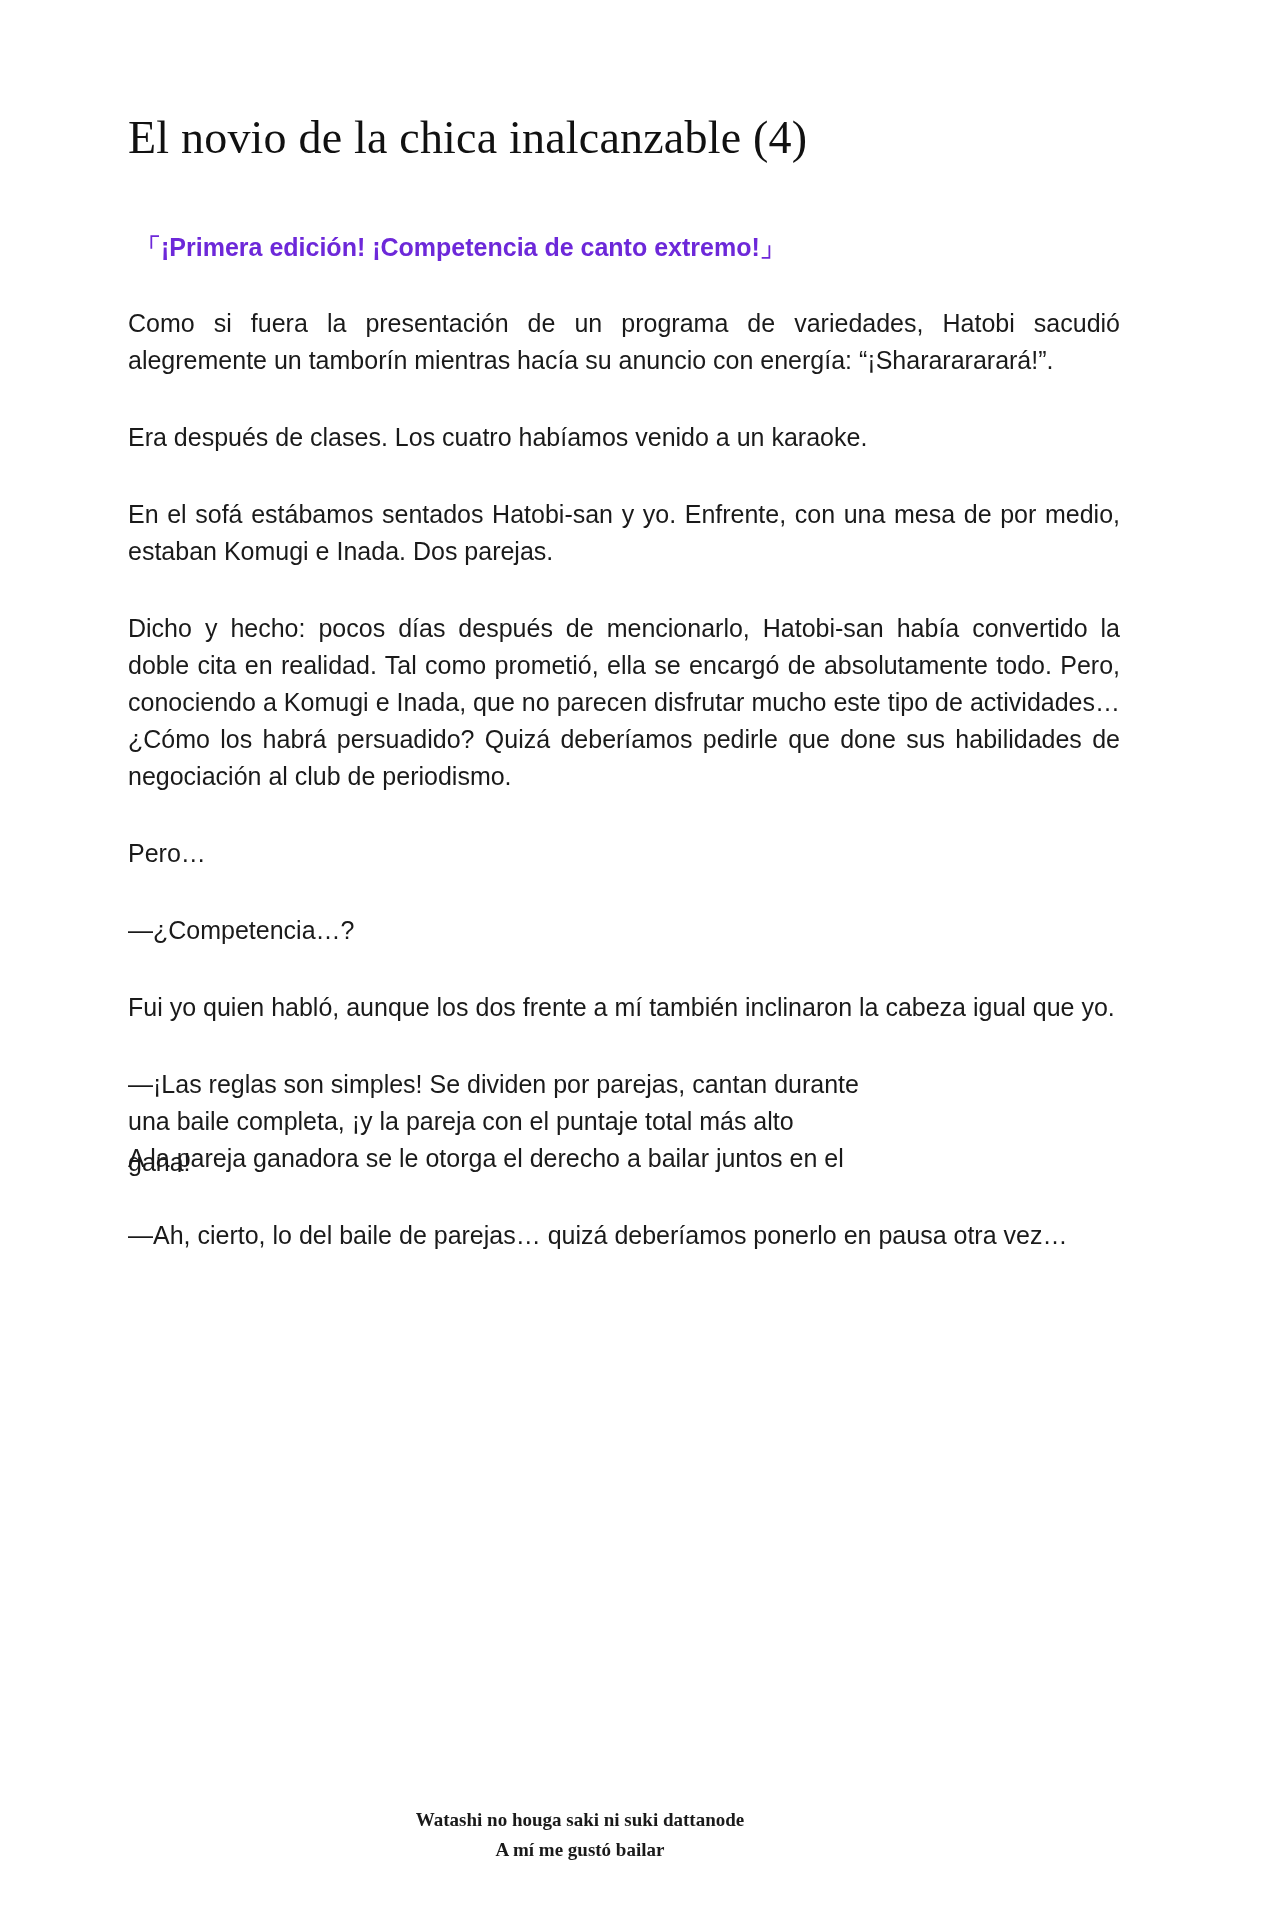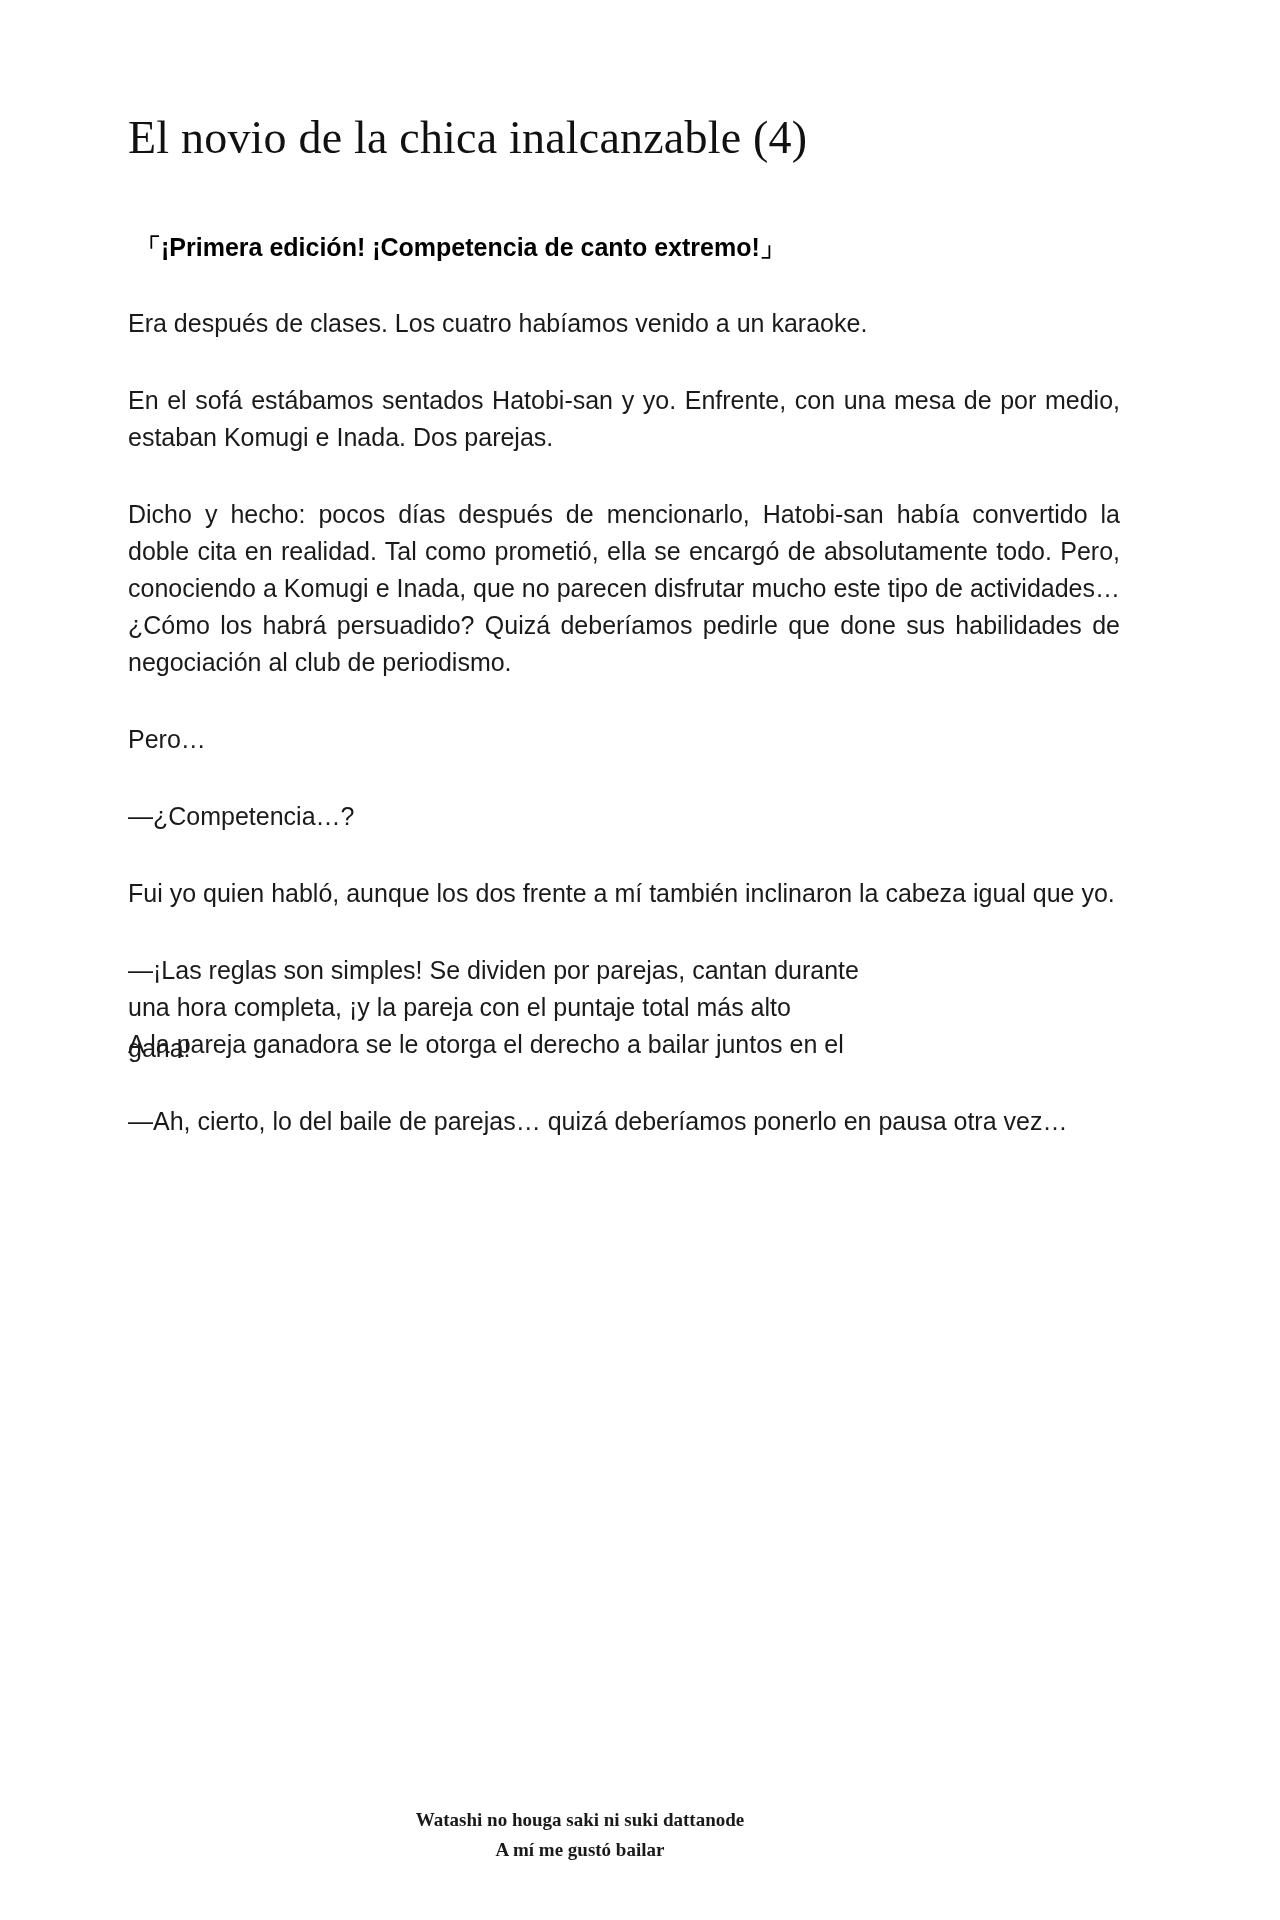--- a/index.html
+++ b/index.html
@@ -28,21 +28,21 @@
     font-size: 46px;
     font-weight: 400;
     line-height: 1.15;
     letter-spacing: 0.2px;
     color: #111111;
     margin: 0 0 66px 0;
   }
   .section-heading {
     font-size: 25px;
     font-weight: 700;
-    color: #000000;
+    color: #6d28d9;
     margin: 0 0 42px 0;
     padding-left: 8px;
     line-height: 1.3;
   }
   p.para {
     font-size: 25px;
     line-height: 1.48;
     margin: 0 0 40px 0;
     color: #1a1a1a;
     text-align: justify;
@@ -80,30 +80,31 @@
 </head>
 <body>
 
 <div class="page">
   <div class="content">
 
     <h1 class="doc-title">El novio de la chica inalcanzable (4)</h1>
 
     <h2 class="section-heading">「¡Primera edición! ¡Competencia de canto extremo!」</h2>
 
+    <p class="para">Como si fuera la presentación de un programa de variedades, Hatobi sacudió alegremente un tamborín mientras hacía su anuncio con energía: “¡Shararararará!”.</p>
     <p class="para noj">Era después de clases. Los cuatro habíamos venido a un karaoke.</p>
     <p class="para">En el sofá estábamos sentados Hatobi-san y yo. Enfrente, con una mesa de por medio, estaban Komugi e Inada. Dos parejas.</p>
     <p class="para">Dicho y hecho: pocos días después de mencionarlo, Hatobi-san había convertido la doble cita en realidad. Tal como prometió, ella se encargó de absolutamente todo. Pero, conociendo a Komugi e Inada, que no parecen disfrutar mucho este tipo de actividades… ¿Cómo los habrá persuadido? Quizá deberíamos pedirle que done sus habilidades de negociación al club de periodismo.</p>
     <p class="para noj">Pero…</p>
     <p class="para noj">—¿Competencia…?</p>
     <p class="para noj">Fui yo quien habló, aunque los dos frente a mí también inclinaron la cabeza igual que yo.</p>
 
     <p class="para noj">
       <span>—¡Las reglas son simples! Se dividen por parejas, cantan durante</span><br>
-      <span>una hora completa, ¡y la pareja con el puntaje total más alto</span><br>
+      <span>una baile completa, ¡y la pareja con el puntaje total más alto</span><br>
       <span class="overlap-wrap"><span class="overlap-under">gana!</span><span>A la pareja ganadora se le otorga el derecho a bailar juntos en el</span></span><br>
     </p>
 
     <p class="para noj">—Ah, cierto, lo del baile de parejas… quizá deberíamos ponerlo en pausa otra vez…</p>
 
   </div>
 
   <div class="footer">
     <div>Watashi no houga saki ni suki dattanode</div>
     <div>A mí me gustó bailar</div>

